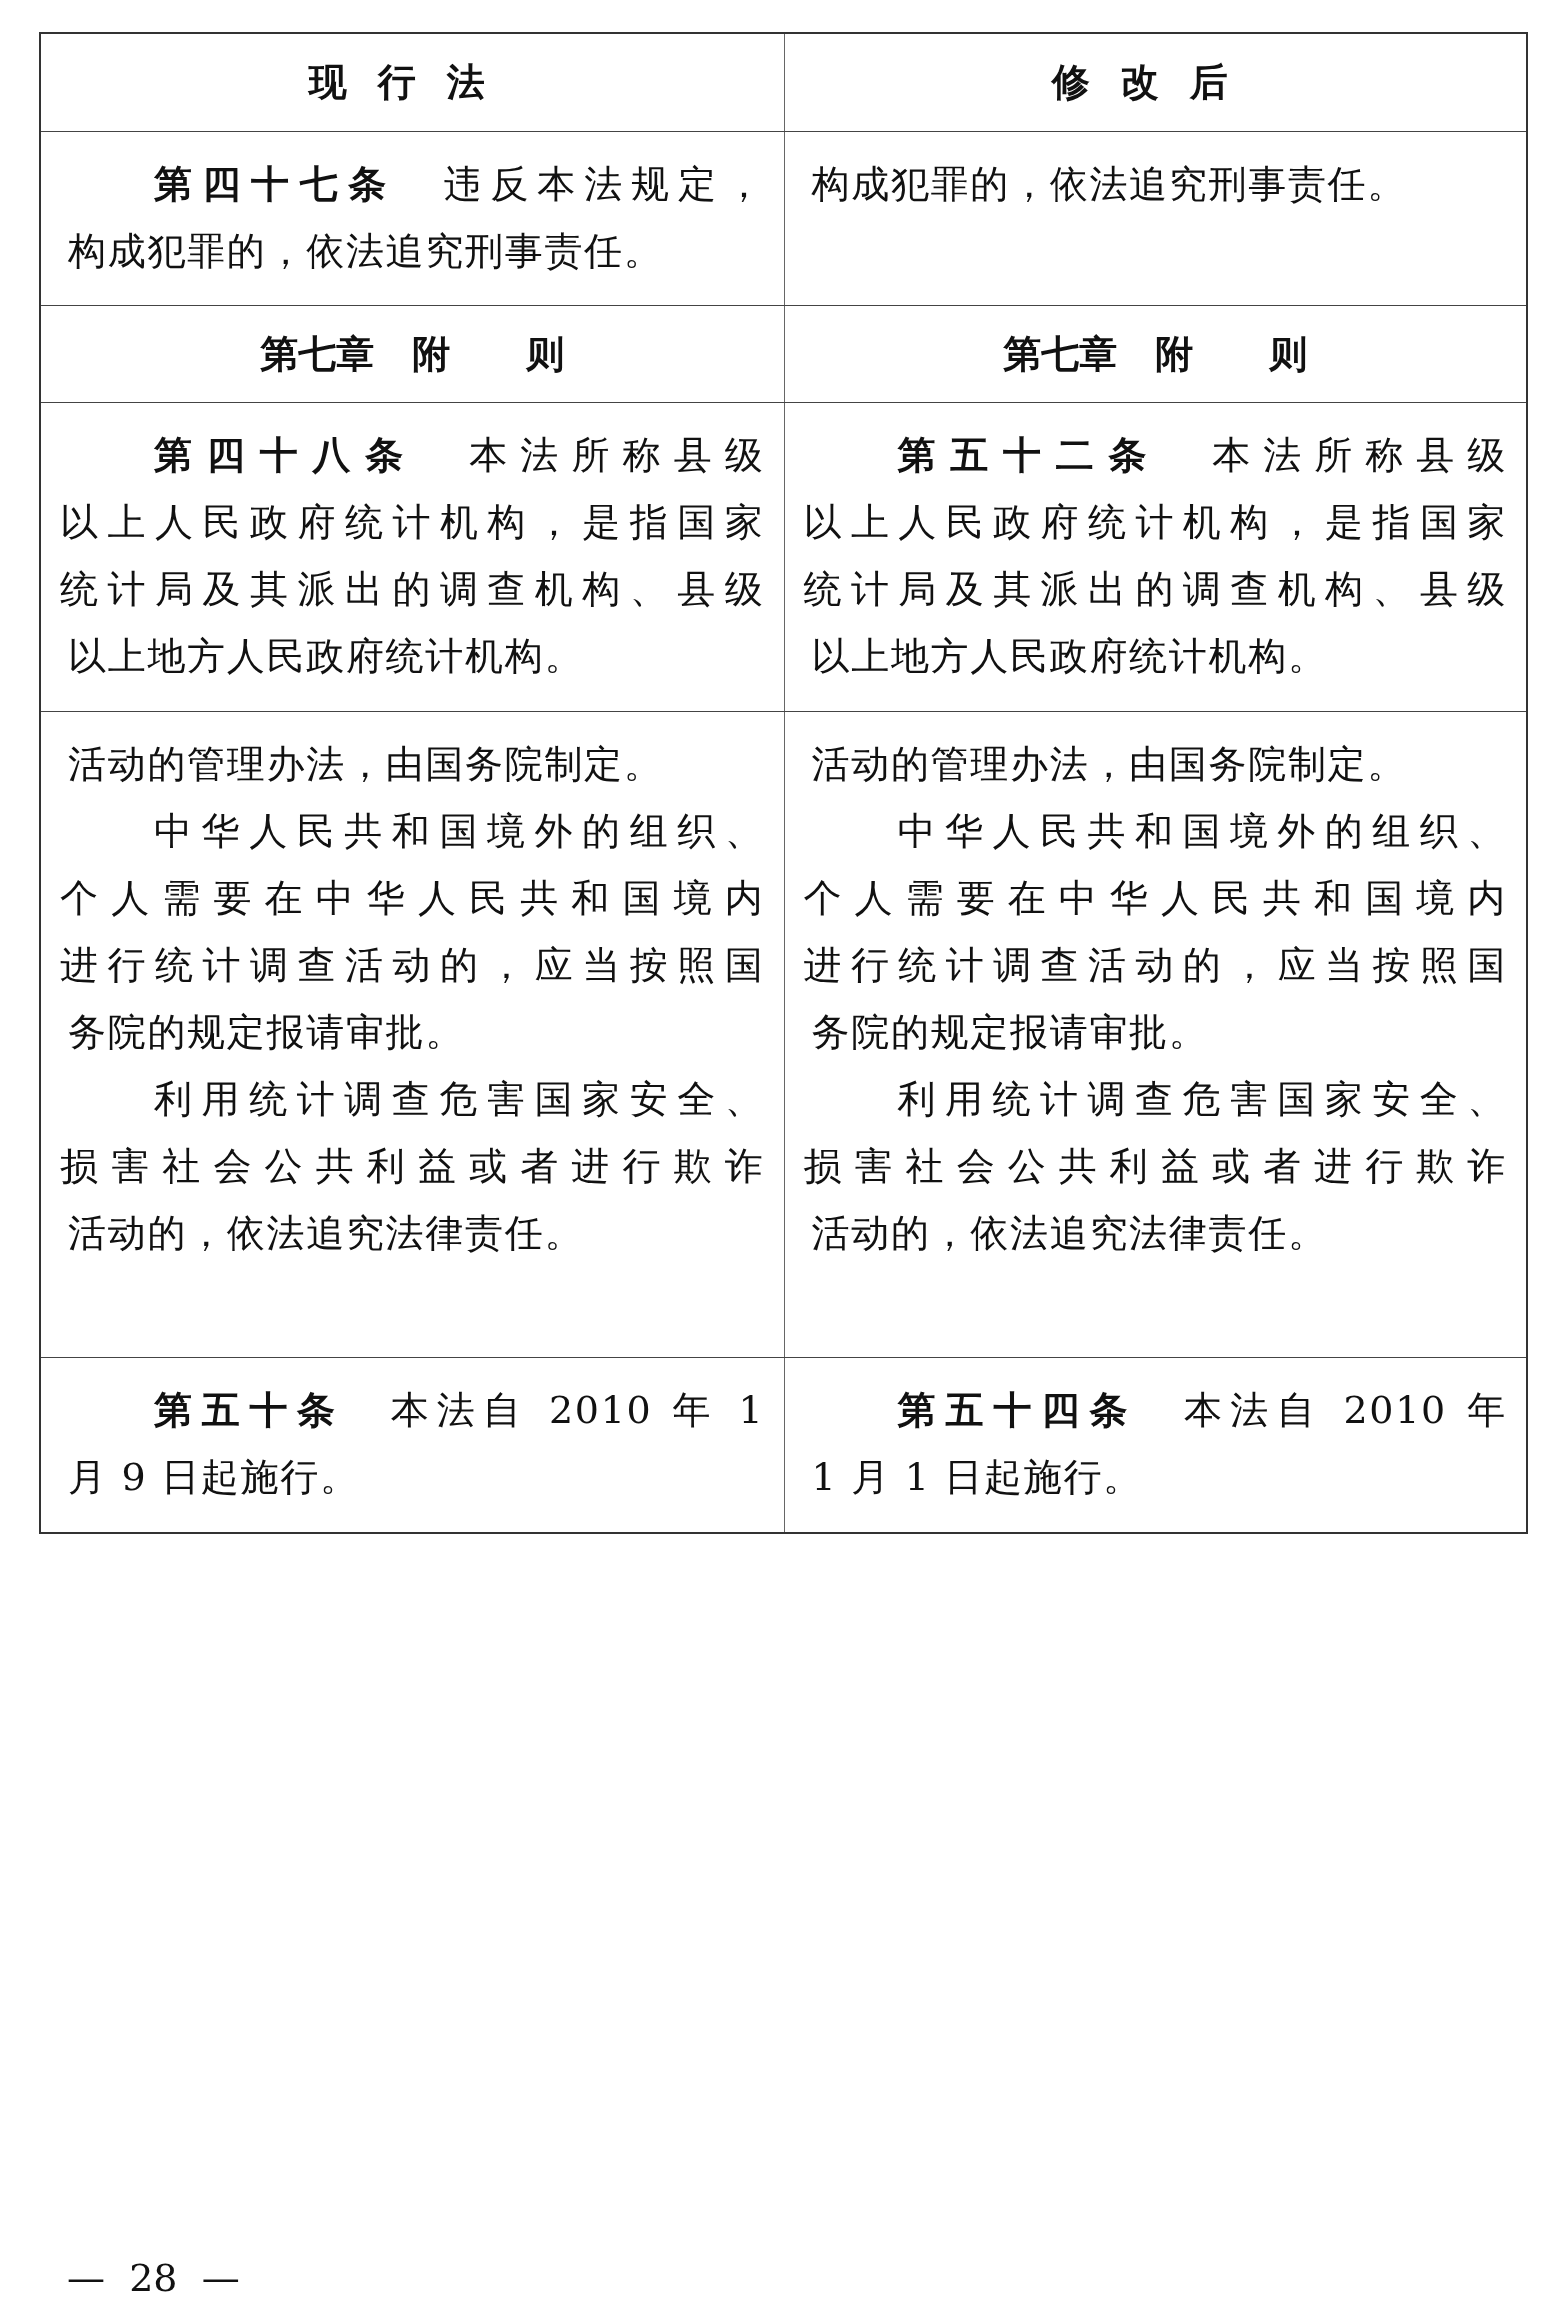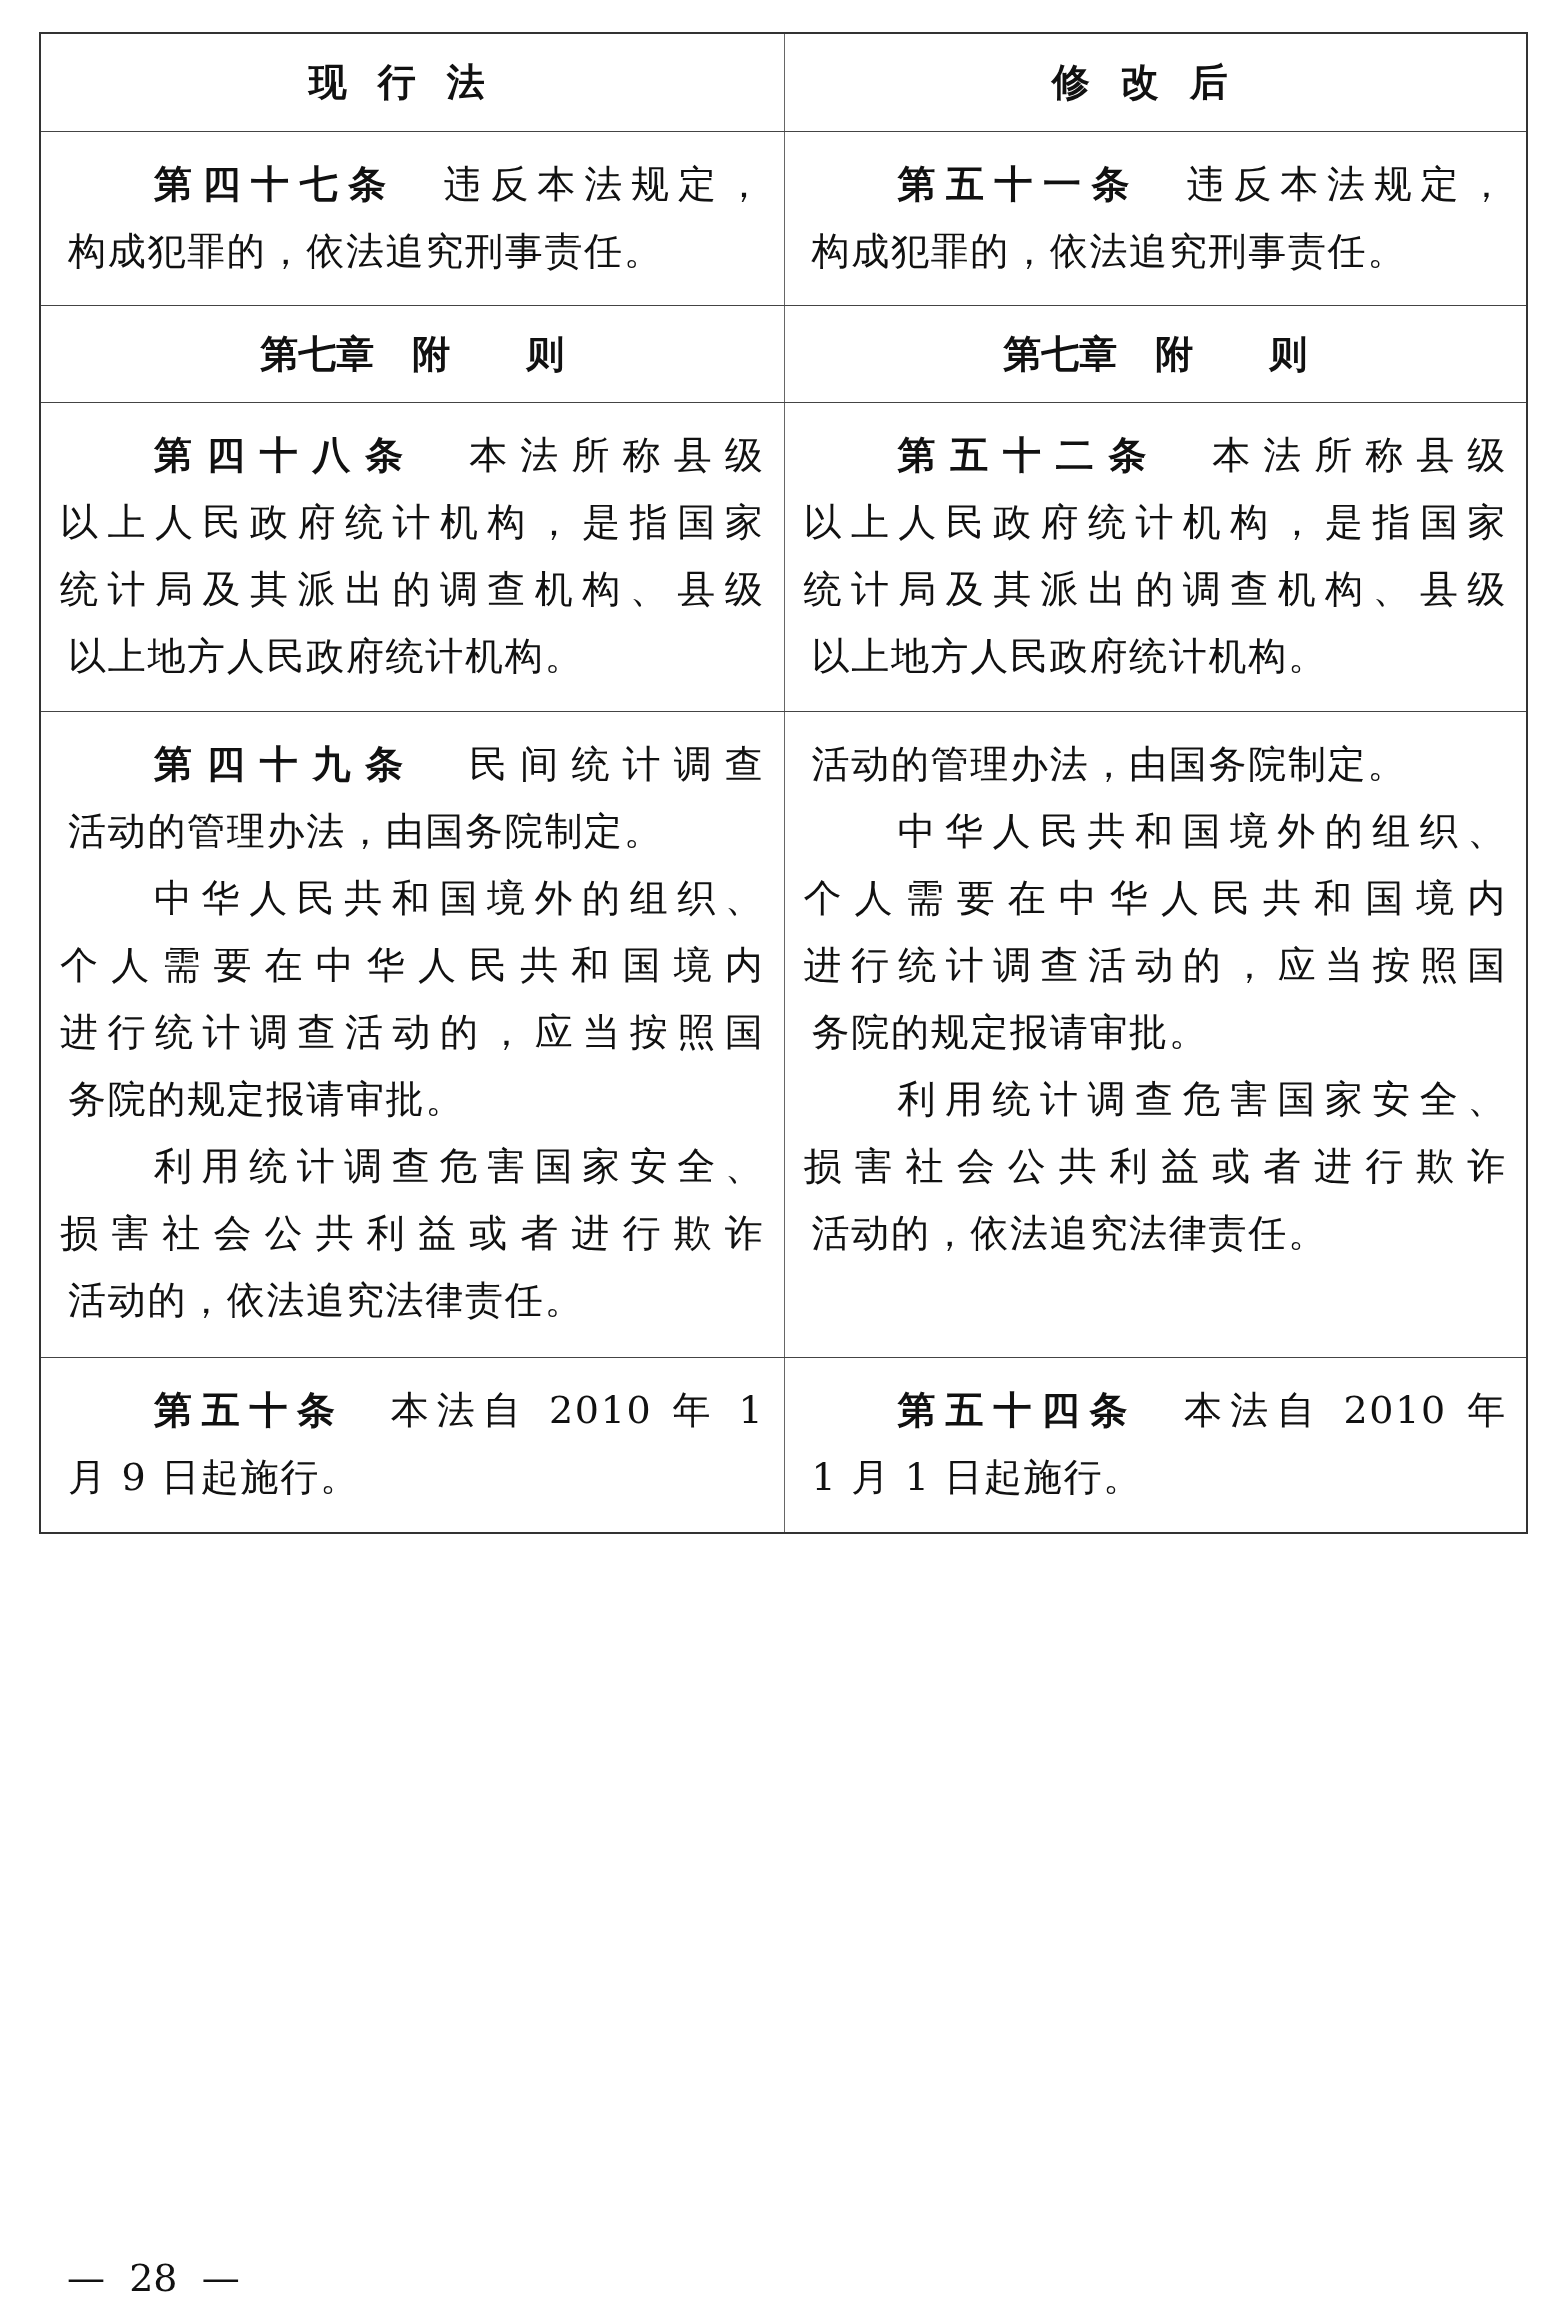--- a/index.html
+++ b/index.html
@@ -34,21 +34,20 @@
     <div class="cell">现行法</div>
     <div class="cell">修改后</div>
   </div>
 
   <div class="row" style="height:174px">
     <div class="cell">
       <div class="line indent"><span class="art">第四十七条</span> <span>违反本法规定，</span></div>
       <div class="line last">构成犯罪的，依法追究刑事责任。</div>
     </div>
     <div class="cell">
-      <div class="line indent"><span class="art">第五十一条</span> <span>违反本法规定，</span></div>
       <div class="line last">构成犯罪的，依法追究刑事责任。</div>
     </div>
   </div>
 
   <div class="row chap" style="height:97px">
     <div class="cell">第七章　附　　则</div>
     <div class="cell">第七章　附　　则</div>
   </div>
 
   <div class="row" style="height:309px">
@@ -61,21 +60,20 @@
     <div class="cell">
       <div class="line indent"><span class="art">第五十二条</span> <span>本法所称县级</span></div>
       <div class="line">以上人民政府统计机构，是指国家</div>
       <div class="line">统计局及其派出的调查机构、县级</div>
       <div class="line last">以上地方人民政府统计机构。</div>
     </div>
   </div>
 
   <div class="row" style="height:646px">
     <div class="cell">
-      <div class="line indent"><span class="art">第四十九条</span> <span>民间统计调查</span></div>
       <div class="line last">活动的管理办法，由国务院制定。</div>
       <div class="line indent">中华人民共和国境外的组织、</div>
       <div class="line">个人需要在中华人民共和国境内</div>
       <div class="line">进行统计调查活动的，应当按照国</div>
       <div class="line last">务院的规定报请审批。</div>
       <div class="line indent">利用统计调查危害国家安全、</div>
       <div class="line">损害社会公共利益或者进行欺诈</div>
       <div class="line last">活动的，依法追究法律责任。</div>
     </div>
     <div class="cell">

